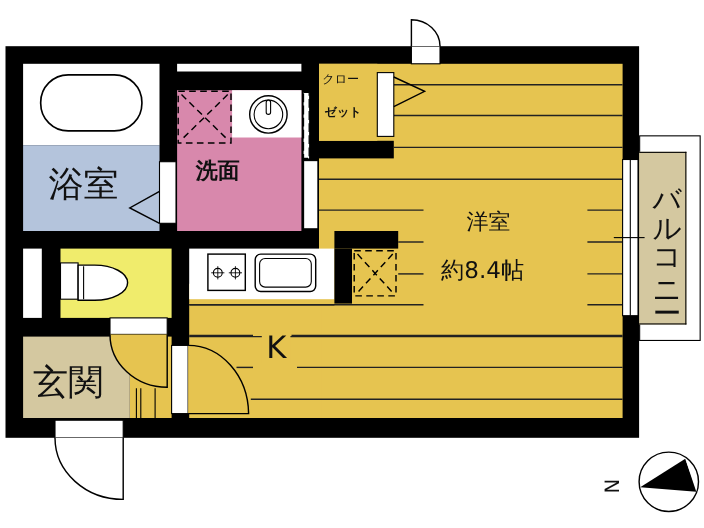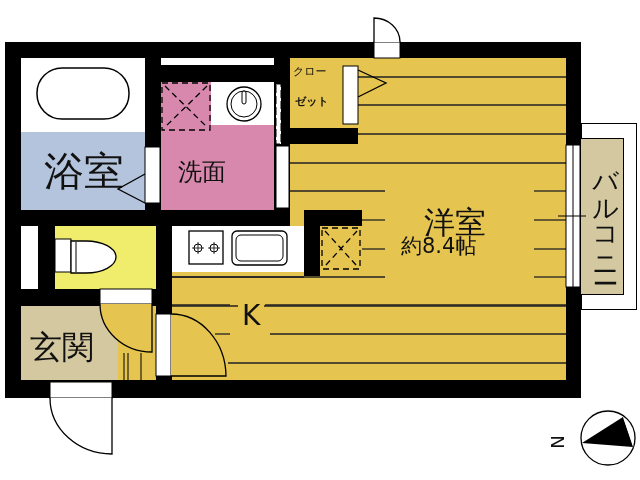--- a/index.html
+++ b/index.html
@@ -23,26 +23,26 @@
 
   <div class="abs wall" style="left:274px;top:58px;width:16px;height:152px;"></div>
   <div class="abs wall" style="left:274px;top:128px;width:84px;height:16px;"></div>
 
   <div class="abs" style="left:290px;top:58px;width:53px;height:70px;background:#E6C450;"></div>
   <div class="lbl" style="left:293px;top:66px;font-size:11px;">クロー</div>
   <div class="lbl" style="left:295px;top:96px;font-size:11px;font-weight:bold;">ゼット</div>
 
   <div class="abs" style="left:21px;top:58px;width:124px;height:74px;background:#fff;"></div>
   <div class="abs" style="left:21px;top:132px;width:124px;height:78px;background:#B4C4DC;"></div>
-  <div class="lbl" style="left:44px;top:151px;font-size:40px;">浴室</div>
+  <div class="lbl" style="left:44px;top:151px;font-size:32px;">浴室</div>
 
   <div class="abs" style="left:161px;top:58px;width:113px;height:7px;background:#fff;"></div>
   <div class="abs" style="left:161px;top:82px;width:113px;height:128px;background:#D888AC;"></div>
   <div class="abs" style="left:211px;top:82px;width:63px;height:43px;background:#fff;"></div>
-  <div class="lbl" style="left:178px;top:160px;font-size:24px;">洗面</div>
+  <div class="lbl" style="left:178px;top:145px;font-size:20px;font-weight:bold;">洗面</div>
 
   <div class="abs" style="left:55px;top:226px;width:101px;height:63px;background:#F0EC6C;"></div>
   <div class="abs" style="left:21px;top:226px;width:17px;height:63px;background:#fff;"></div>
 
   <div class="abs" style="left:172px;top:226px;width:132px;height:46px;background:#fff;"></div>
   <div class="abs wall" style="left:304px;top:226px;width:16px;height:50px;"></div>
   <div class="abs wall" style="left:304px;top:210px;width:58px;height:16px;"></div>
 
   <div class="abs" style="left:21px;top:306px;width:97px;height:74px;background:#D4C8A0;"></div>
   <div class="lbl" style="left:30px;top:331px;font-size:32px;text-align:right;">玄関</div>
@@ -133,17 +133,17 @@
     <rect x="50" y="382" width="62" height="16" fill="#fff" stroke="#000" stroke-width="1"></rect>
     <path d="M50,398 A62,56 0 0 0 112,454 L112,398" fill="#fff" stroke="#000" stroke-width="1.3"></path>
 
     <g>
       <circle cx="608" cy="438" r="27" fill="#fff" stroke="#000" stroke-width="1.3"></circle>
       <polygon points="582,443 623,417 633,447" fill="#000"></polygon>
       <polygon points="623,417 634,448 630,430" fill="#fff"></polygon>
     </g>
   </svg>
 
-  <div class="lbl" style="left:424px;top:207px;font-size:31px;">洋室</div>
+  <div class="lbl" style="left:424px;top:191px;font-size:20px;">洋室</div>
   <div class="lbl" style="left:401px;top:236px;font-size:21px;">約8.4帖</div>
   <div class="lbl" style="left:238px;top:302px;font-size:28px;background:#E6C450;padding:0 4px;">K</div>
   <div class="lbl" style="left:551px;top:433px;font-size:18px;transform:rotate(-90deg);">N</div>
 </div>
 
 </body></html>

